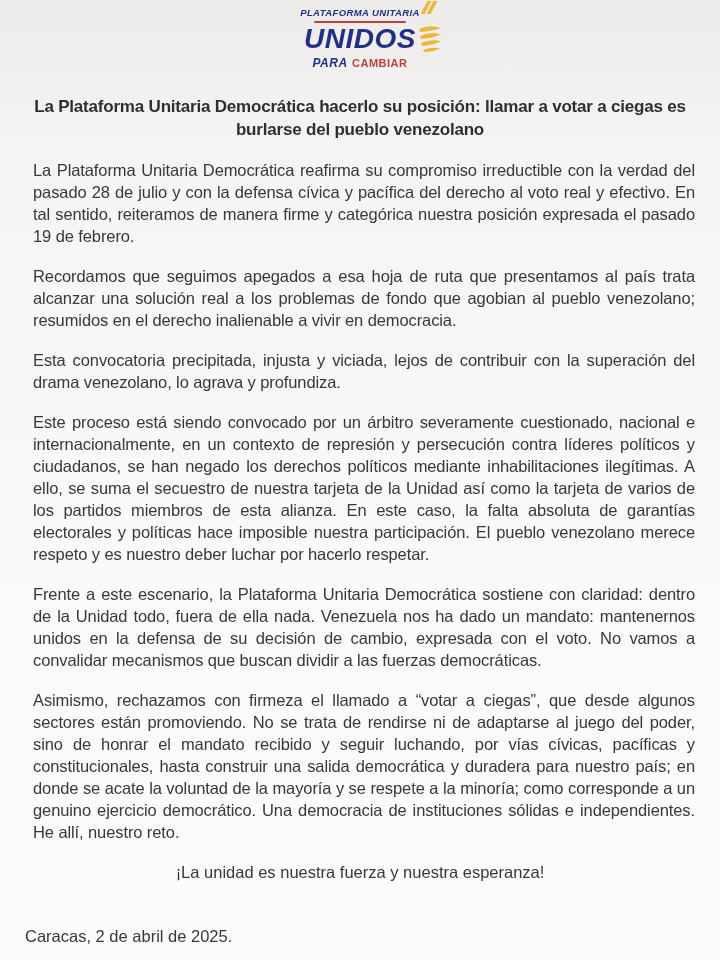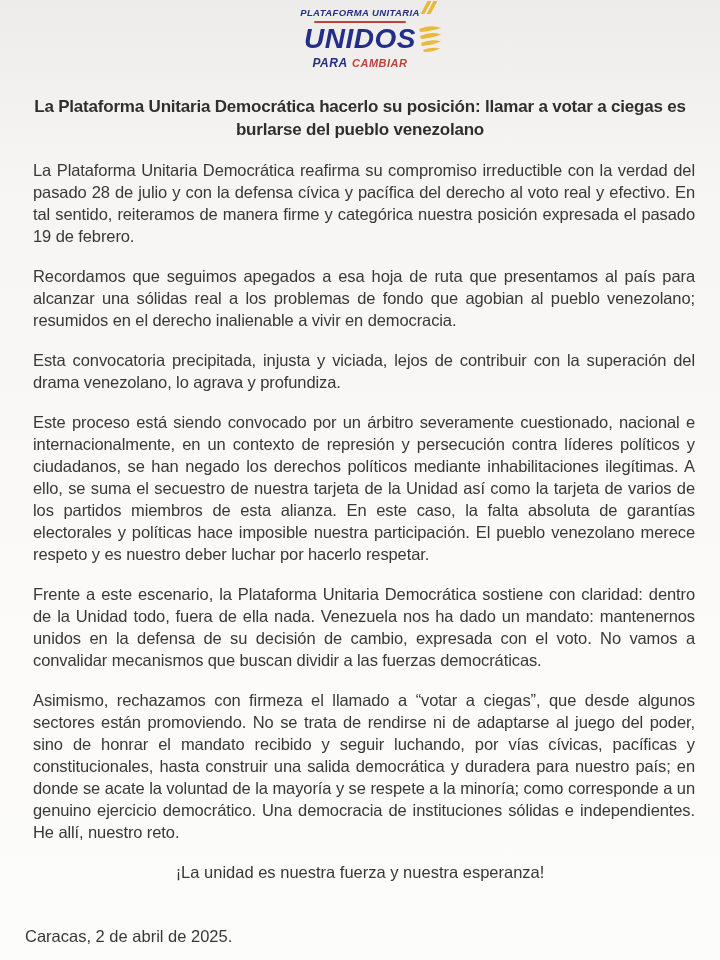--- a/index.html
+++ b/index.html
@@ -86,21 +86,20 @@
   .logo-para {
     font-size: 12px;
     font-weight: bold;
     font-style: italic;
     color: #232e87;
     letter-spacing: 0.5px;
   }
   .logo-cambiar {
     font-size: 11px;
     font-weight: bold;
-    font-style: italic;
     color: #c0413c;
     letter-spacing: 0.5px;
   }
   .logo-venezuela {
     font-size: 19.5px;
     font-weight: bold;
     font-style: italic;
     color: #232e87;
     letter-spacing: 0.8px;
     margin-top: 1px;
@@ -160,21 +159,21 @@
     <div class="logo-line3">
       <span class="logo-para">PARA</span>
       <span class="logo-cambiar">CAMBIAR</span>
     </div>
   </header>
 
   <h1 class="title">La Plataforma Unitaria Democrática hacerlo su posición: llamar a votar a ciegas es burlarse del pueblo venezolano</h1>
 
   <p class="body-p">La Plataforma Unitaria Democrática reafirma su compromiso irreductible con la verdad del pasado 28 de julio y con la defensa cívica y pacífica del derecho al voto real y efectivo. En tal sentido, reiteramos de manera firme y categórica nuestra posición expresada el pasado 19 de febrero.</p>
 
-  <p class="body-p">Recordamos que seguimos apegados a esa hoja de ruta que presentamos al país para alcanzar una sólidas real a los problemas de fondo que agobian al pueblo venezolano; resumidos en el derecho inalienable a vivir en democracia.</p>
+  <p class="body-p">Recordamos que seguimos apegados a esa hoja de ruta que presentamos al país trata alcanzar una solución real a los problemas de fondo que agobian al pueblo venezolano; resumidos en el derecho inalienable a vivir en democracia.</p>
 
   <p class="body-p">Esta convocatoria precipitada, injusta y viciada, lejos de contribuir con la superación del drama venezolano, lo agrava y profundiza.</p>
 
   <p class="body-p">Este proceso está siendo convocado por un árbitro severamente cuestionado, nacional e internacionalmente, en un contexto de represión y persecución contra líderes políticos y ciudadanos, se han negado los derechos políticos mediante inhabilitaciones ilegítimas. A ello, se suma el secuestro de nuestra tarjeta de la Unidad así como la tarjeta de varios de los partidos miembros de esta alianza. En este caso, la falta absoluta de garantías electorales y políticas hace imposible nuestra participación. El pueblo venezolano merece respeto y es nuestro deber luchar por hacerlo respetar.</p>
 
   <p class="body-p">Frente a este escenario, la Plataforma Unitaria Democrática sostiene con claridad: dentro de la Unidad todo, fuera de ella nada. Venezuela nos ha dado un mandato: mantenernos unidos en la defensa de su decisión de cambio, expresada con el voto. No vamos a convalidar mecanismos que buscan dividir a las fuerzas democráticas.</p>
 
   <p class="body-p">Asimismo, rechazamos con firmeza el llamado a “votar a ciegas”, que desde algunos sectores están promoviendo. No se trata de rendirse ni de adaptarse al juego del poder, sino de honrar el mandato recibido y seguir luchando, por vías cívicas, pacíficas y constitucionales, hasta construir una salida democrática y duradera para nuestro país; en donde se acate la voluntad de la mayoría y se respete a la minoría; como corresponde a un genuino ejercicio democrático. Una democracia de instituciones sólidas e independientes. He allí, nuestro reto.</p>
 
   <p class="slogan">¡La unidad es nuestra fuerza y nuestra esperanza!</p>

